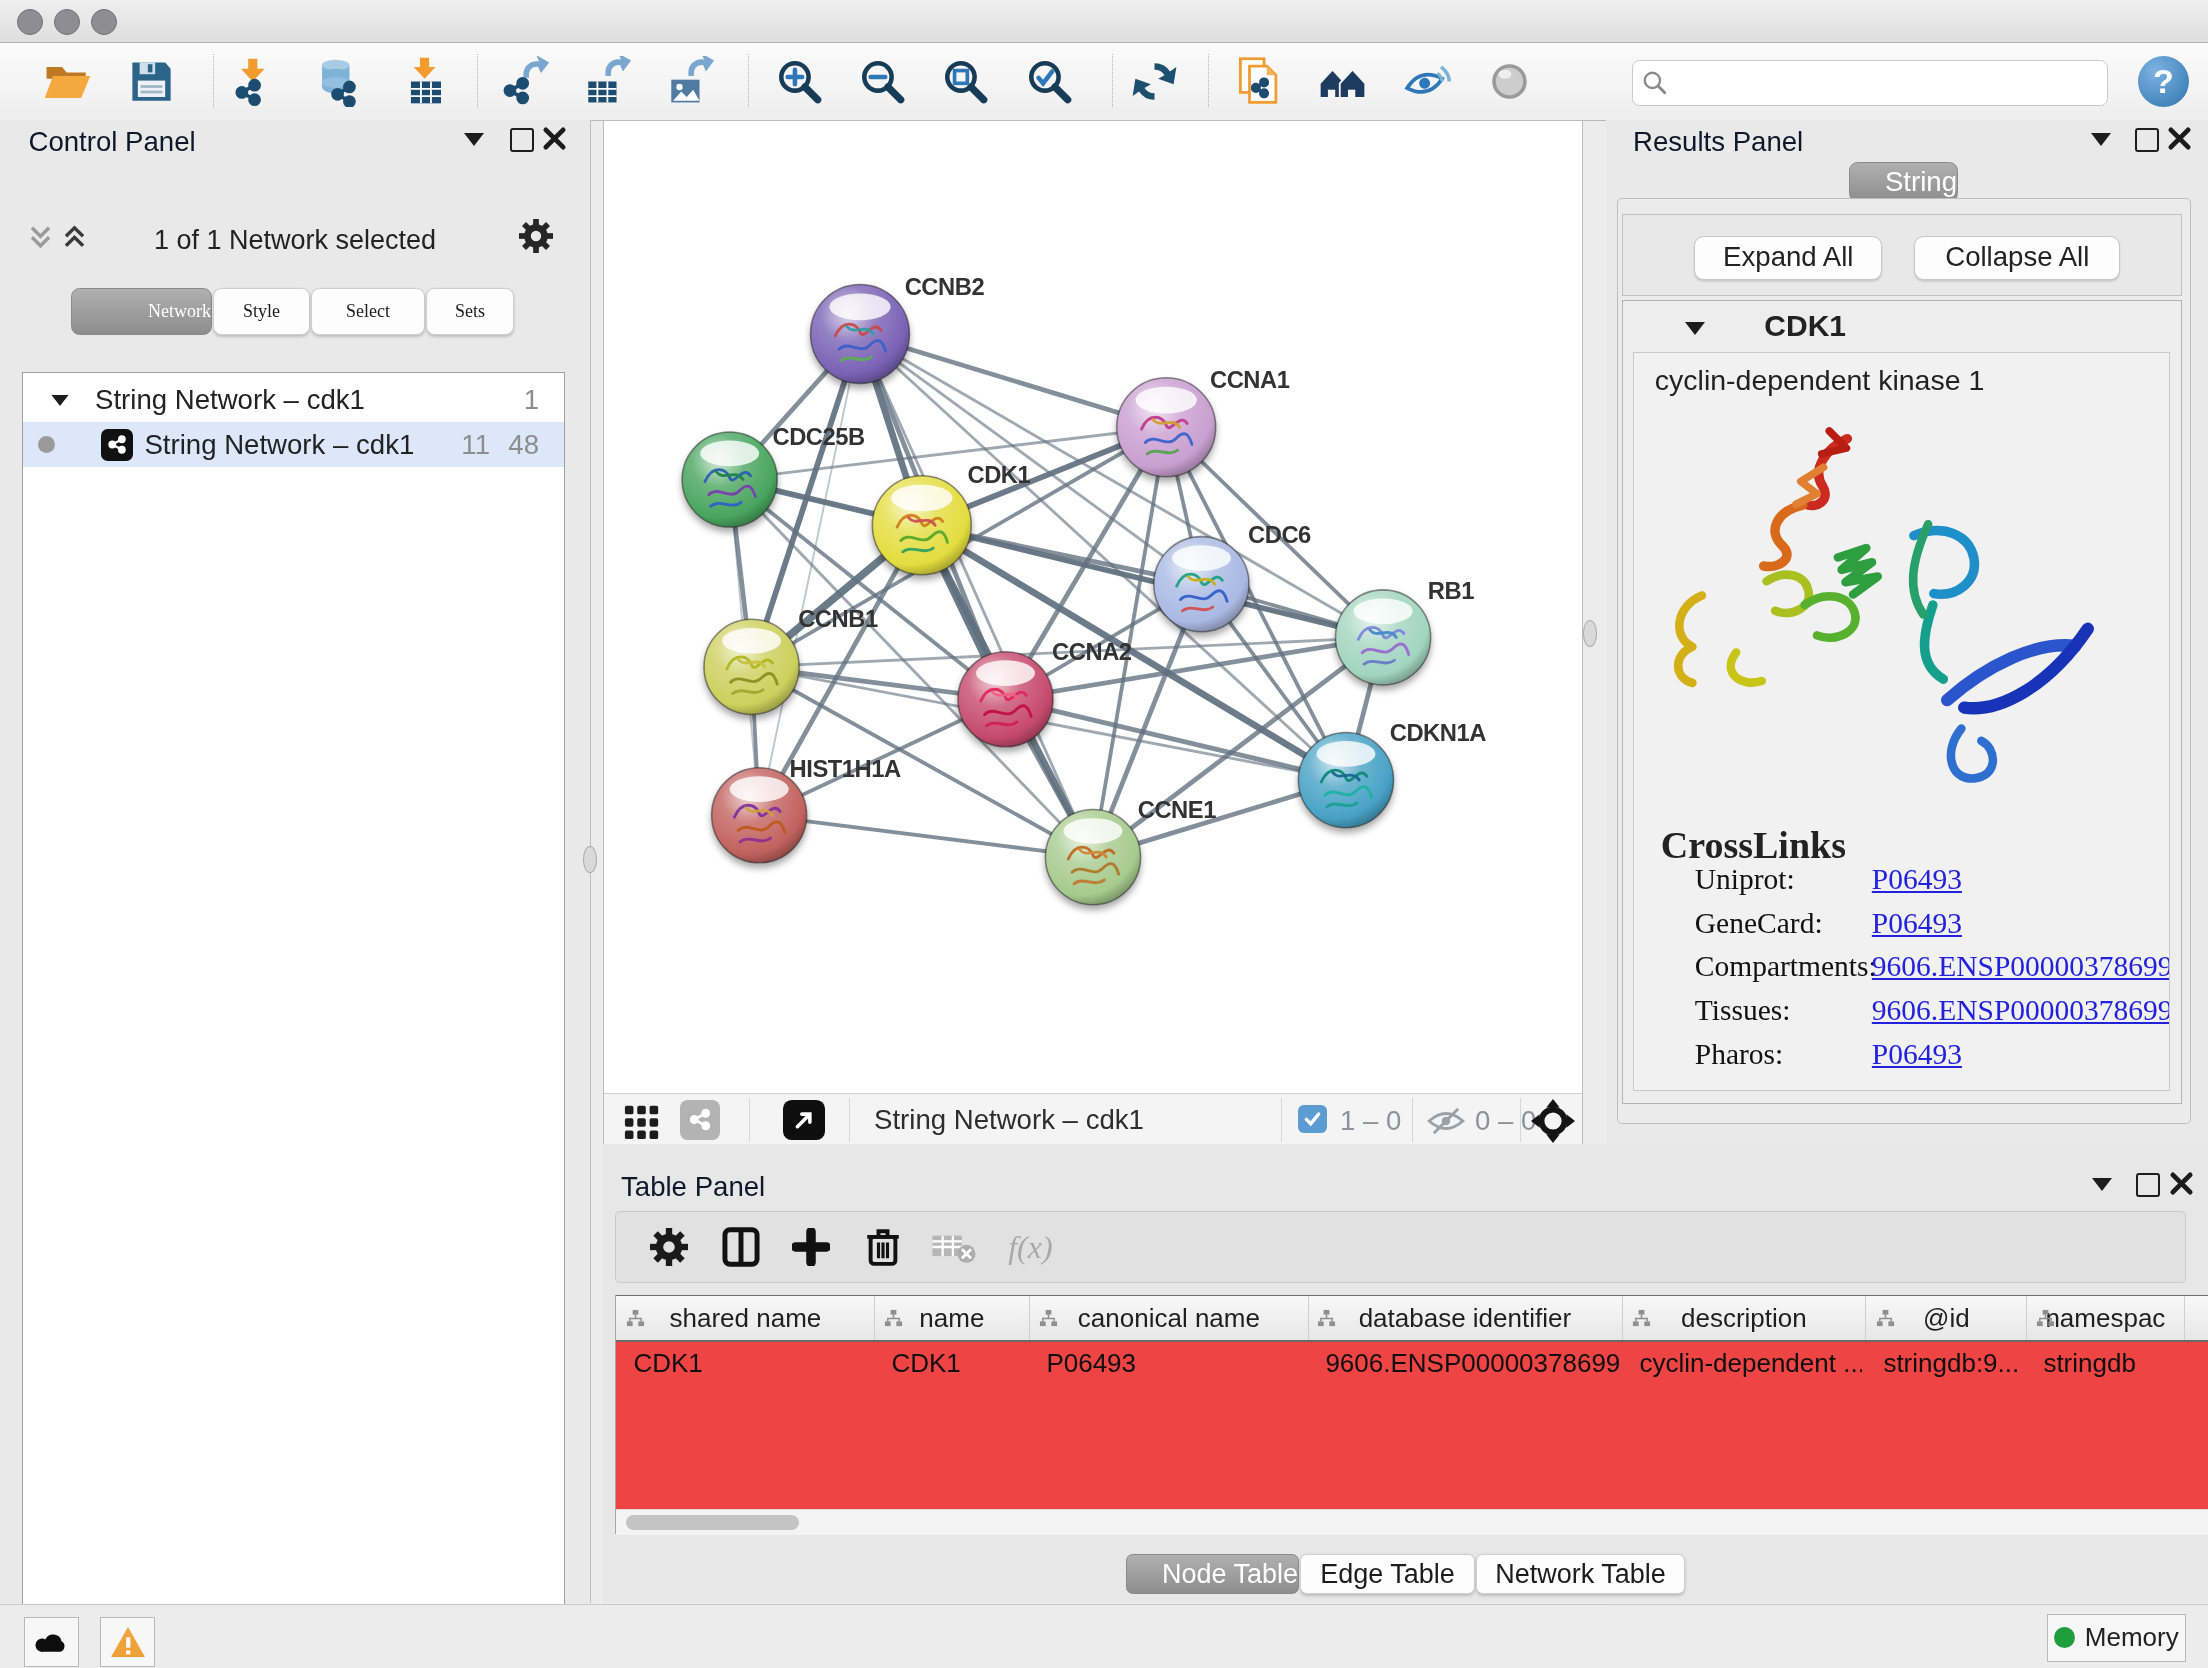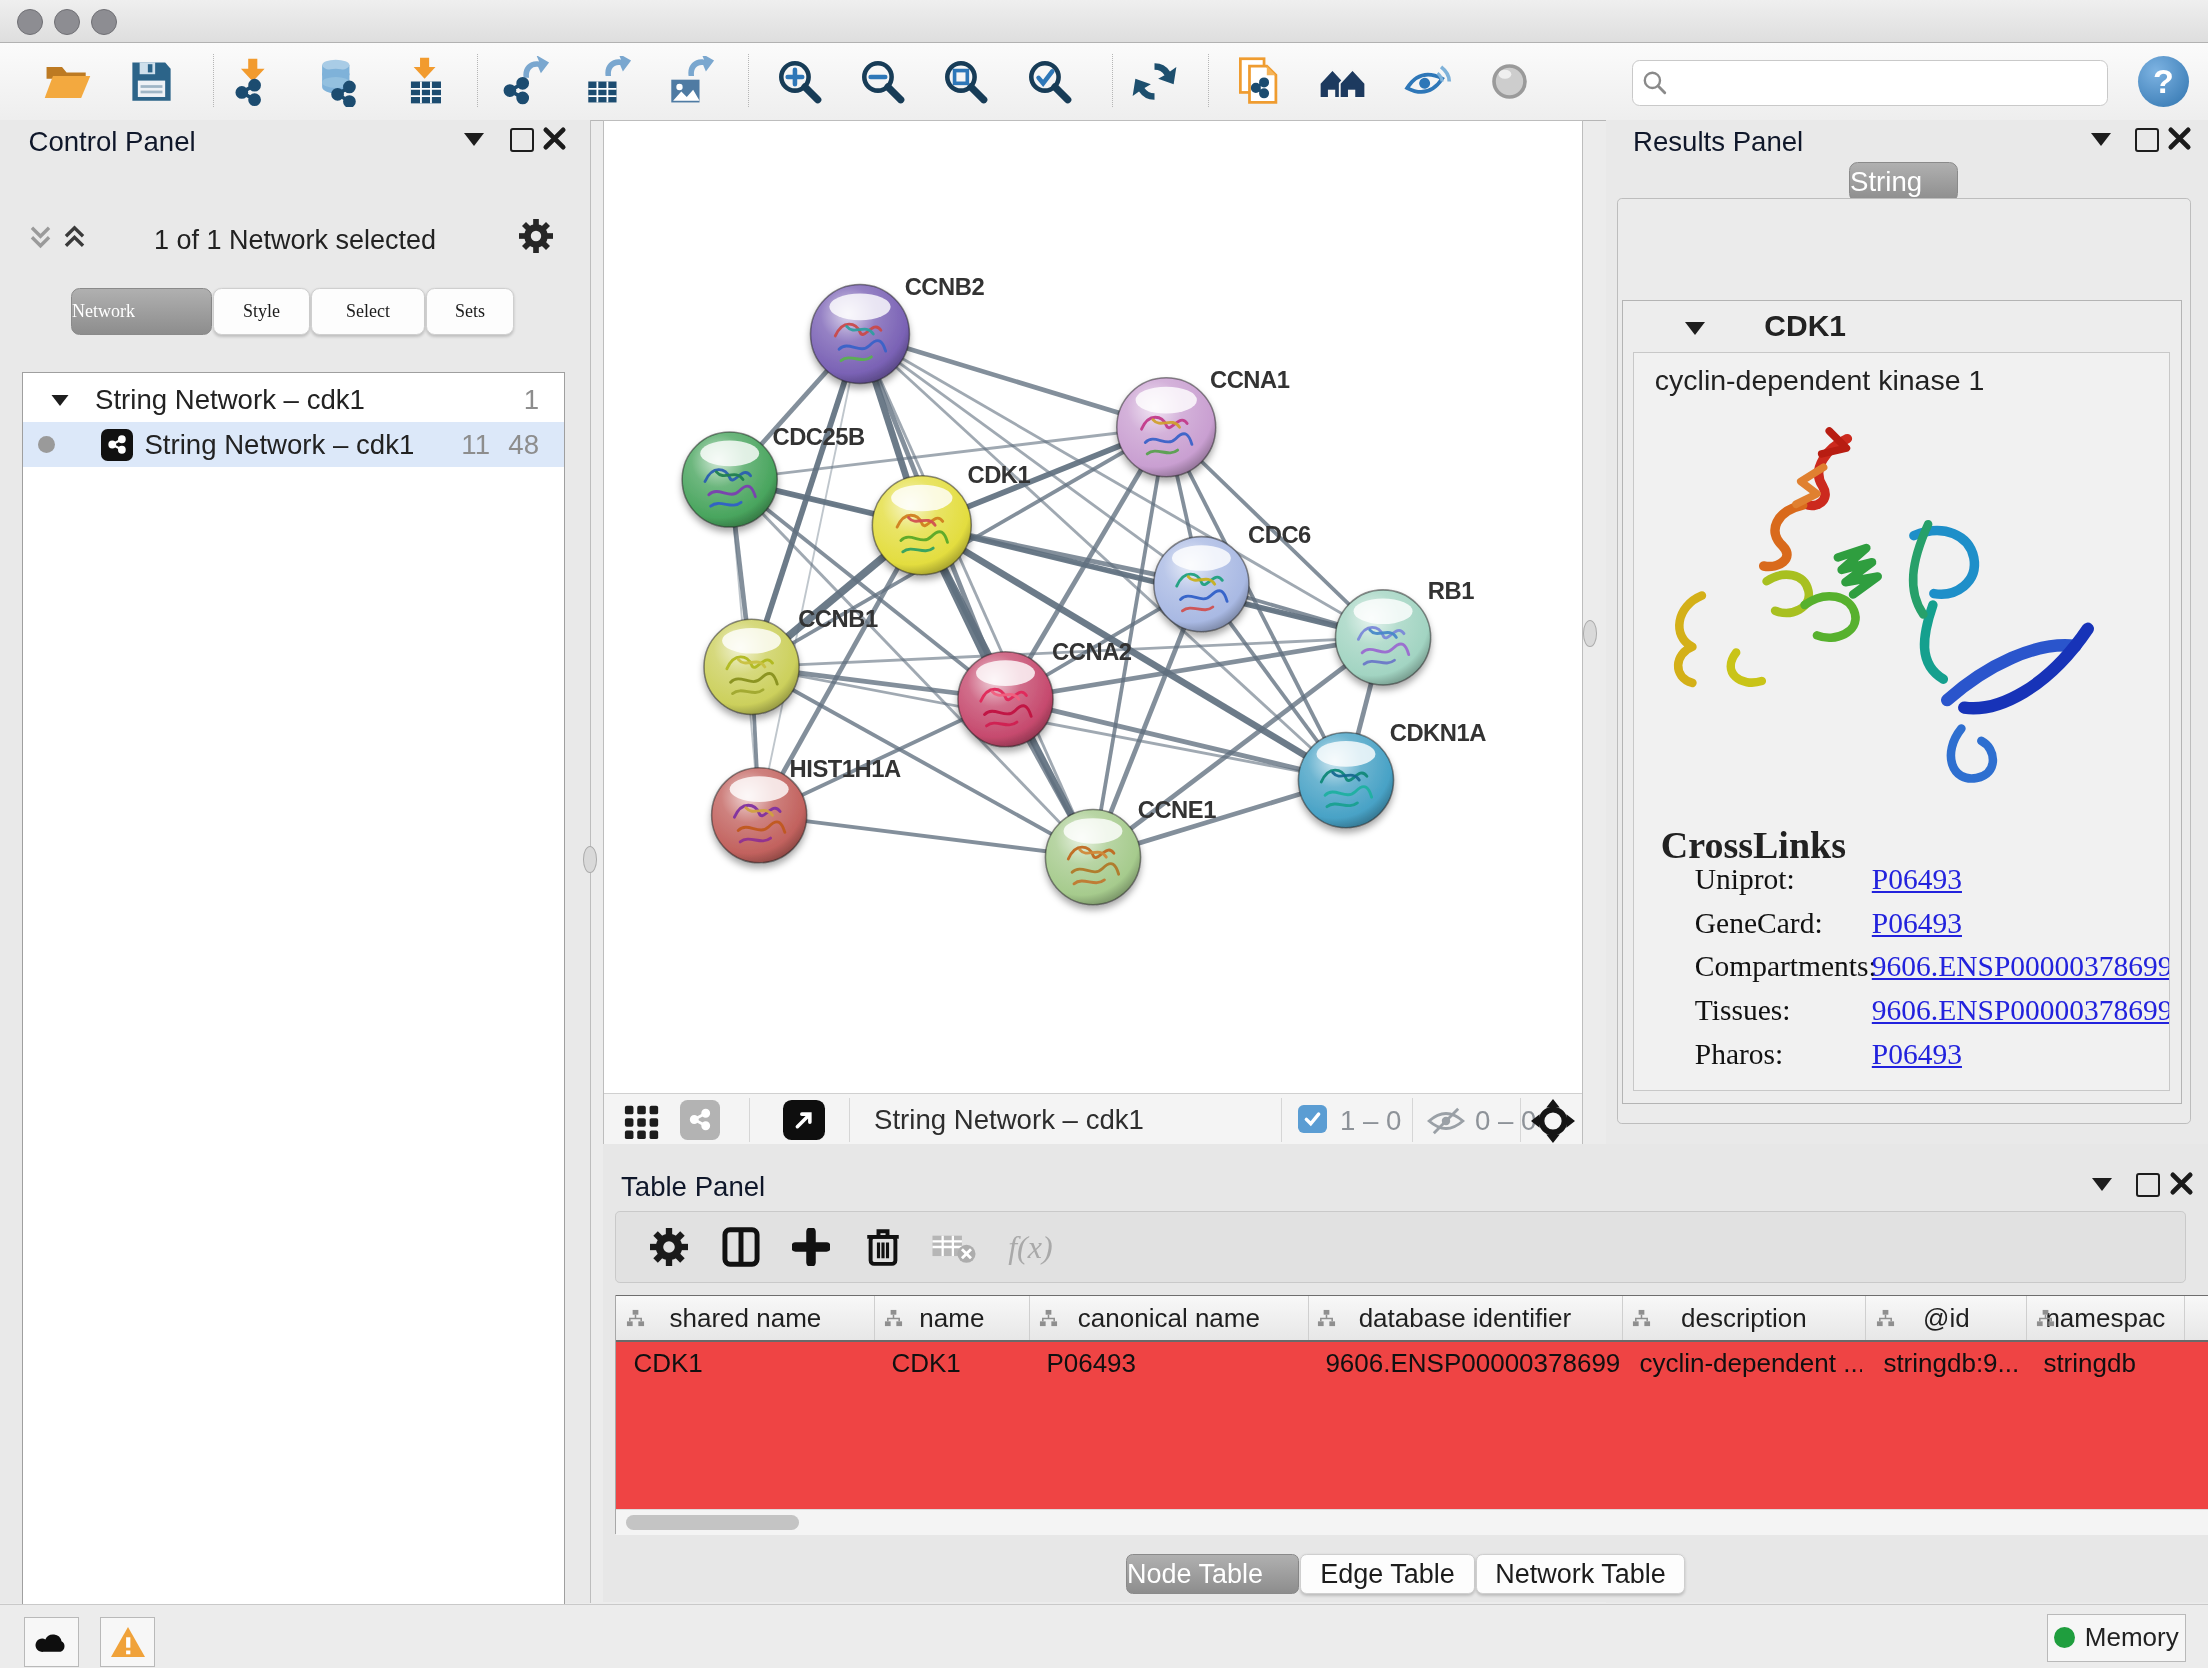--- a/index.html
+++ b/index.html
@@ -29,21 +29,21 @@
   #help-btn{position:absolute;left:2138px;top:13.3px;width:51px;height:51px;border-radius:50%;
     background:radial-gradient(circle at 35% 30%,#7db3e2,#2f73ae);color:#fff;font-size:34px;
     font-weight:bold;display:flex;align-items:center;justify-content:center;}
 
   
   .panel-title{font-size:27.6px;color:#0f172a;}
   .tri-down{width:0;height:0;border-left:10.5px solid transparent;border-right:10.5px solid transparent;
     border-top:13.3px solid #1d1d1d;}
   .float-sq{width:20px;height:20px;border:2.9px solid #1d1d1d;border-radius:2.9px;}
   .gray-tab{background:linear-gradient(#b0b0b0,#8d8d8d);color:#fff;border-radius:8.6px;
-    text-align:left;border:1px solid #8a8a8a;}
+    text-align:right;border:1px solid #8a8a8a;}
   .white-tab{background:#fdfdfd;color:#1c1c1c;border-radius:8.6px;text-align:center;
     border:1px solid #cfcfcf;box-shadow:0 1.9px 2.9px rgba(0,0,0,.18);}
 
   
   #control-panel{left:0;top:120px;width:590px;height:1483px;background:#e9e9e9;
     border-right:1px solid #bdbdbd;}
   .ctab{position:absolute;top:168px;height:45px;font-size:18px;line-height:45px;font-family:Liberation Serif, serif;}
   #cp-list{position:absolute;left:22px;top:252px;width:541px;height:1320px;background:#fff;
     border:1.9px solid #9f9f9f;}
   .tree-row{position:absolute;left:0;width:100%;height:45px;display:flex;align-items:center;
@@ -634,20 +634,24 @@
   <div class="panel-title abs" style="left:27px;top:5.7px">Results Panel</div>
   <div class="tri-down abs" style="left:485px;top:13.3px"></div>
   <div class="float-sq abs" style="left:529px;top:7.6px"></div>
   <svg class="abs" style="left:561px;top:5.7px" width="25" height="25" viewBox="0 0 26 26">
     <path d="M4 4l18 18M22 4L4 22" stroke="#1b1b1b" stroke-width="5" stroke-linecap="round"></path>
     </svg>
 
   <div class="gray-tab abs" style="left:243px;top:42px;width:107px;height:38px;font-size:27.6px;line-height:38px">String</div>
 
   <div id="rp-outerbox">
+    <div id="rp-expandbox">
+      <div class="rp-btn" style="left:71px;width:186px">Expand All</div>
+      <div class="rp-btn" style="left:291px;width:204px">Collapse All</div>
+    </div>
 
     <div id="rp-genebox">
       <div class="tri-down abs" style="left:62px;top:21px"></div>
       <div class="abs" style="left:141px;top:7.6px;font-size:30px;font-weight:bold">CDK1</div>
 
       <div id="rp-contentbox">
         <div class="abs" style="left:21px;top:11.4px;font-size:28.5px">cyclin-dependent kinase 1</div>
 
         <svg class="abs" style="left:9.5px;top:57px" width="518" height="409" viewBox="0 0 545 430">
           <g fill="none" stroke-linecap="round" stroke-linejoin="round">

